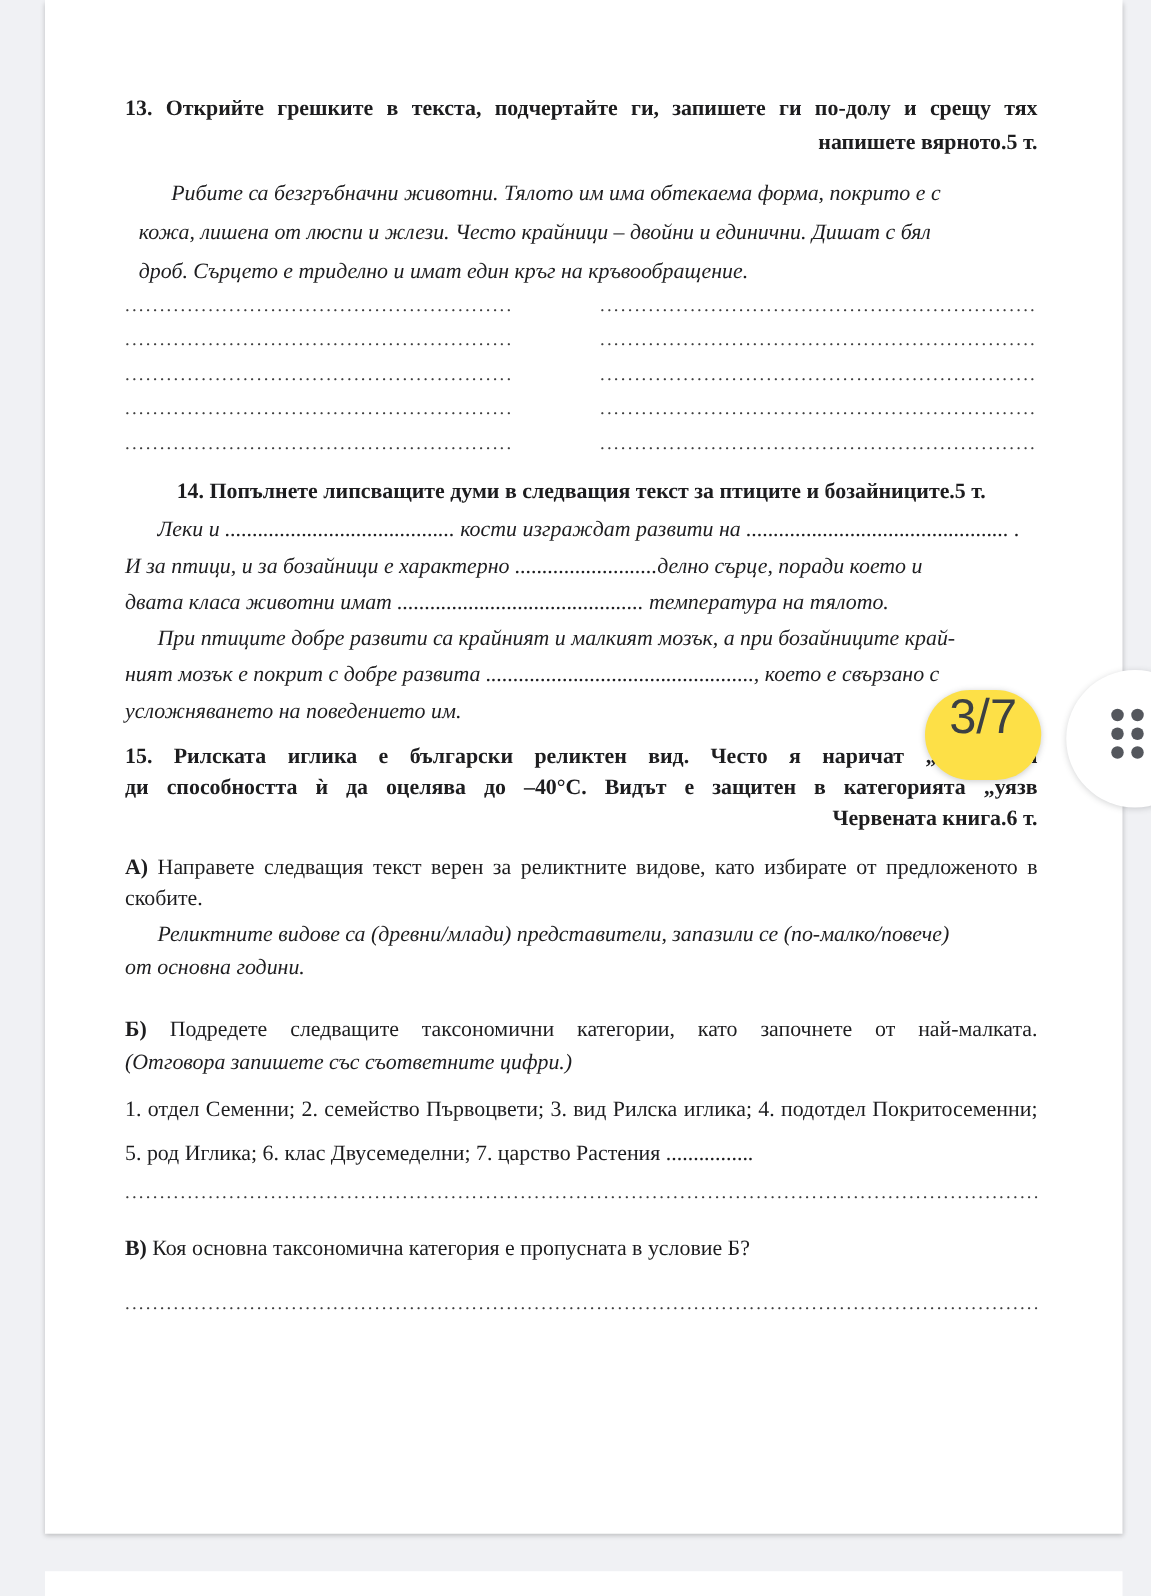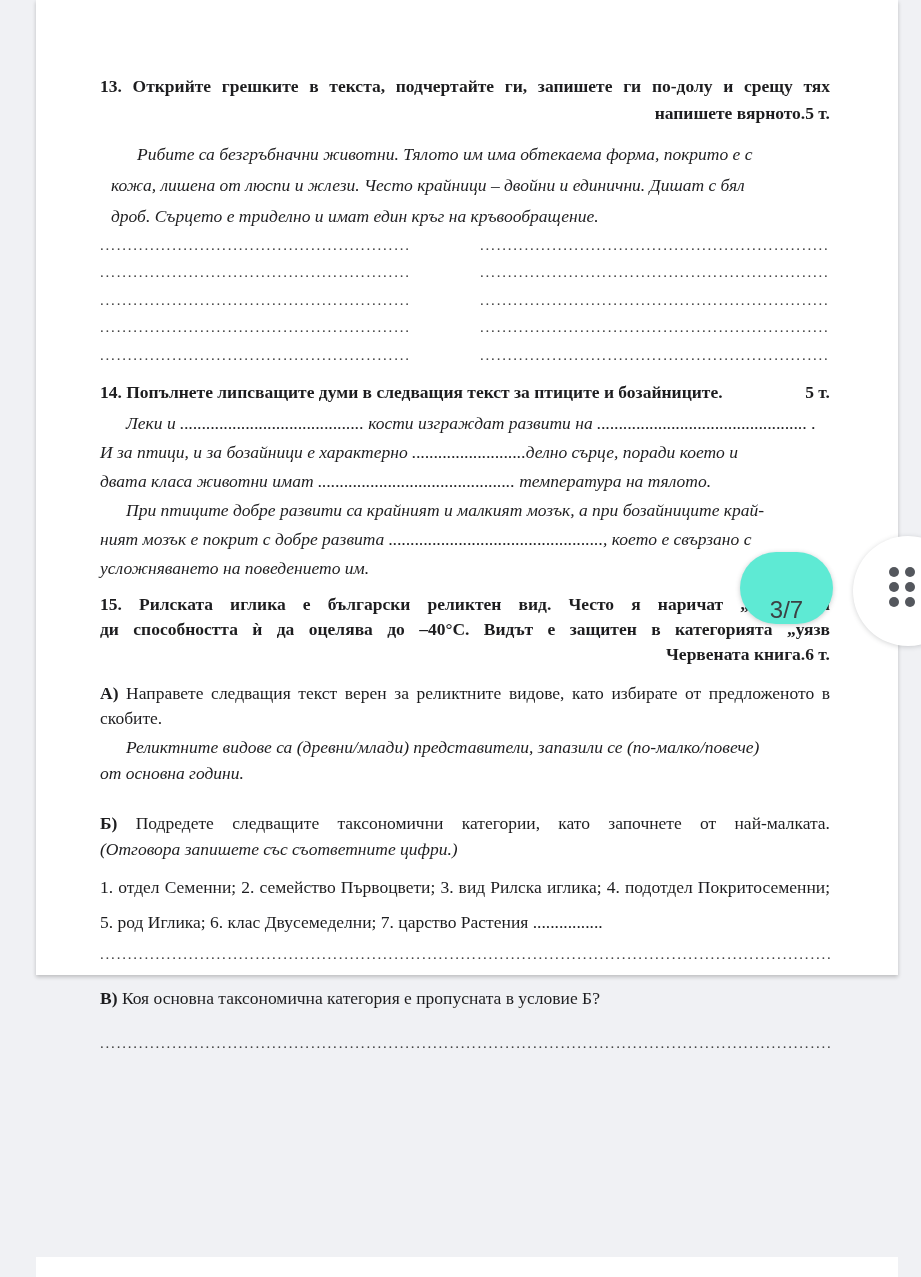--- a/index.html
+++ b/index.html
@@ -2,21 +2,21 @@
 <html><head>
 <meta charset="utf-8">
 <style>
   html,body{margin:0;padding:0;}
   body{
     width:921px;height:1277px;position:relative;overflow:hidden;
     background:#f0f1f4;
     font-family:"Liberation Serif", serif;
   }
   .page{
-    position:absolute;left:36px;top:0;width:862px;height:975px;
+    position:absolute;left:36px;top:0;width:862px;height:1227px;
     background:#ffffff;box-shadow:0 2px 4px rgba(0,0,0,.22);
   }
   .page-next{
     position:absolute;left:36px;top:1257px;width:862px;height:20px;
     background:#ffffff;
   }
   .content{
     padding:73px 68px 0 64px;color:#1d1d1f;font-size:17.5px;
   }
   .bold{font-weight:bold;}
@@ -26,39 +26,39 @@
   .passage{margin-top:12px;font-style:italic;line-height:31px;margin-left:11px;}
   .tline.indent{padding-left:26px;}
   .agrid{margin-top:6px;}
   .arow{display:flex;gap:69px;height:27.4px;align-items:flex-start;}
   .dots{
     overflow:hidden;white-space:nowrap;font-size:15px;letter-spacing:1.8px;
     color:#3f3f3f;line-height:15px;height:15px;font-style:normal;
   }
   .acell-l{width:311px;}
   .acell-r{width:348px;}
-  .q14-title{margin-top:4px;font-weight:bold;line-height:27px;display:flex;justify-content:space-between;}
+  .q14-title{margin-top:4px;font-weight:bold;line-height:27px;display:flex;justify-content:center;}
   .q14-lines{margin-top:3px;font-style:italic;line-height:29px;}
   .q15-title{margin-top:9px;font-weight:bold;line-height:25px;}
   .secA{margin-top:14px;line-height:25.5px;}
   .secA .lead{text-align:justify;}
   .italic-lines{margin-top:2px;font-style:italic;line-height:26px;}
   .secB{margin-top:24px;line-height:26px;}
   .secB .note{font-style:italic;}
   .list{margin-top:8px;line-height:35px;text-align:justify;}
   .dotline{width:730px;}
   .dl1{margin-top:7px;}
   .secV{margin-top:23px;line-height:26px;}
   .dl2{margin-top:25px;}
   .pill{
     position:absolute;left:740px;top:552px;width:93px;height:72px;z-index:5;
-    background:#5eead4;border-radius:37px;
+    background:#fde047;border-radius:37px;
     box-shadow:0 1px 5px rgba(60,64,67,.28);
-    display:flex;align-items:flex-end;justify-content:center;
-    font-family:"Liberation Sans", sans-serif;font-size:24px;color:#3c4043;
+    display:flex;align-items:flex-start;justify-content:center;
+    font-family:"Liberation Sans", sans-serif;font-size:39px;color:#3c4043;
   }
   .fab{
     position:absolute;left:853px;top:536px;width:110px;height:110px;z-index:4;
     background:#ffffff;border-radius:50%;
     box-shadow:0 1px 5px rgba(60,64,67,.22);
   }
   .dotgrid{
     position:absolute;left:36px;top:31px;
     display:grid;grid-template-columns:repeat(2,10px);grid-auto-rows:10px;
     column-gap:6px;row-gap:5px;

